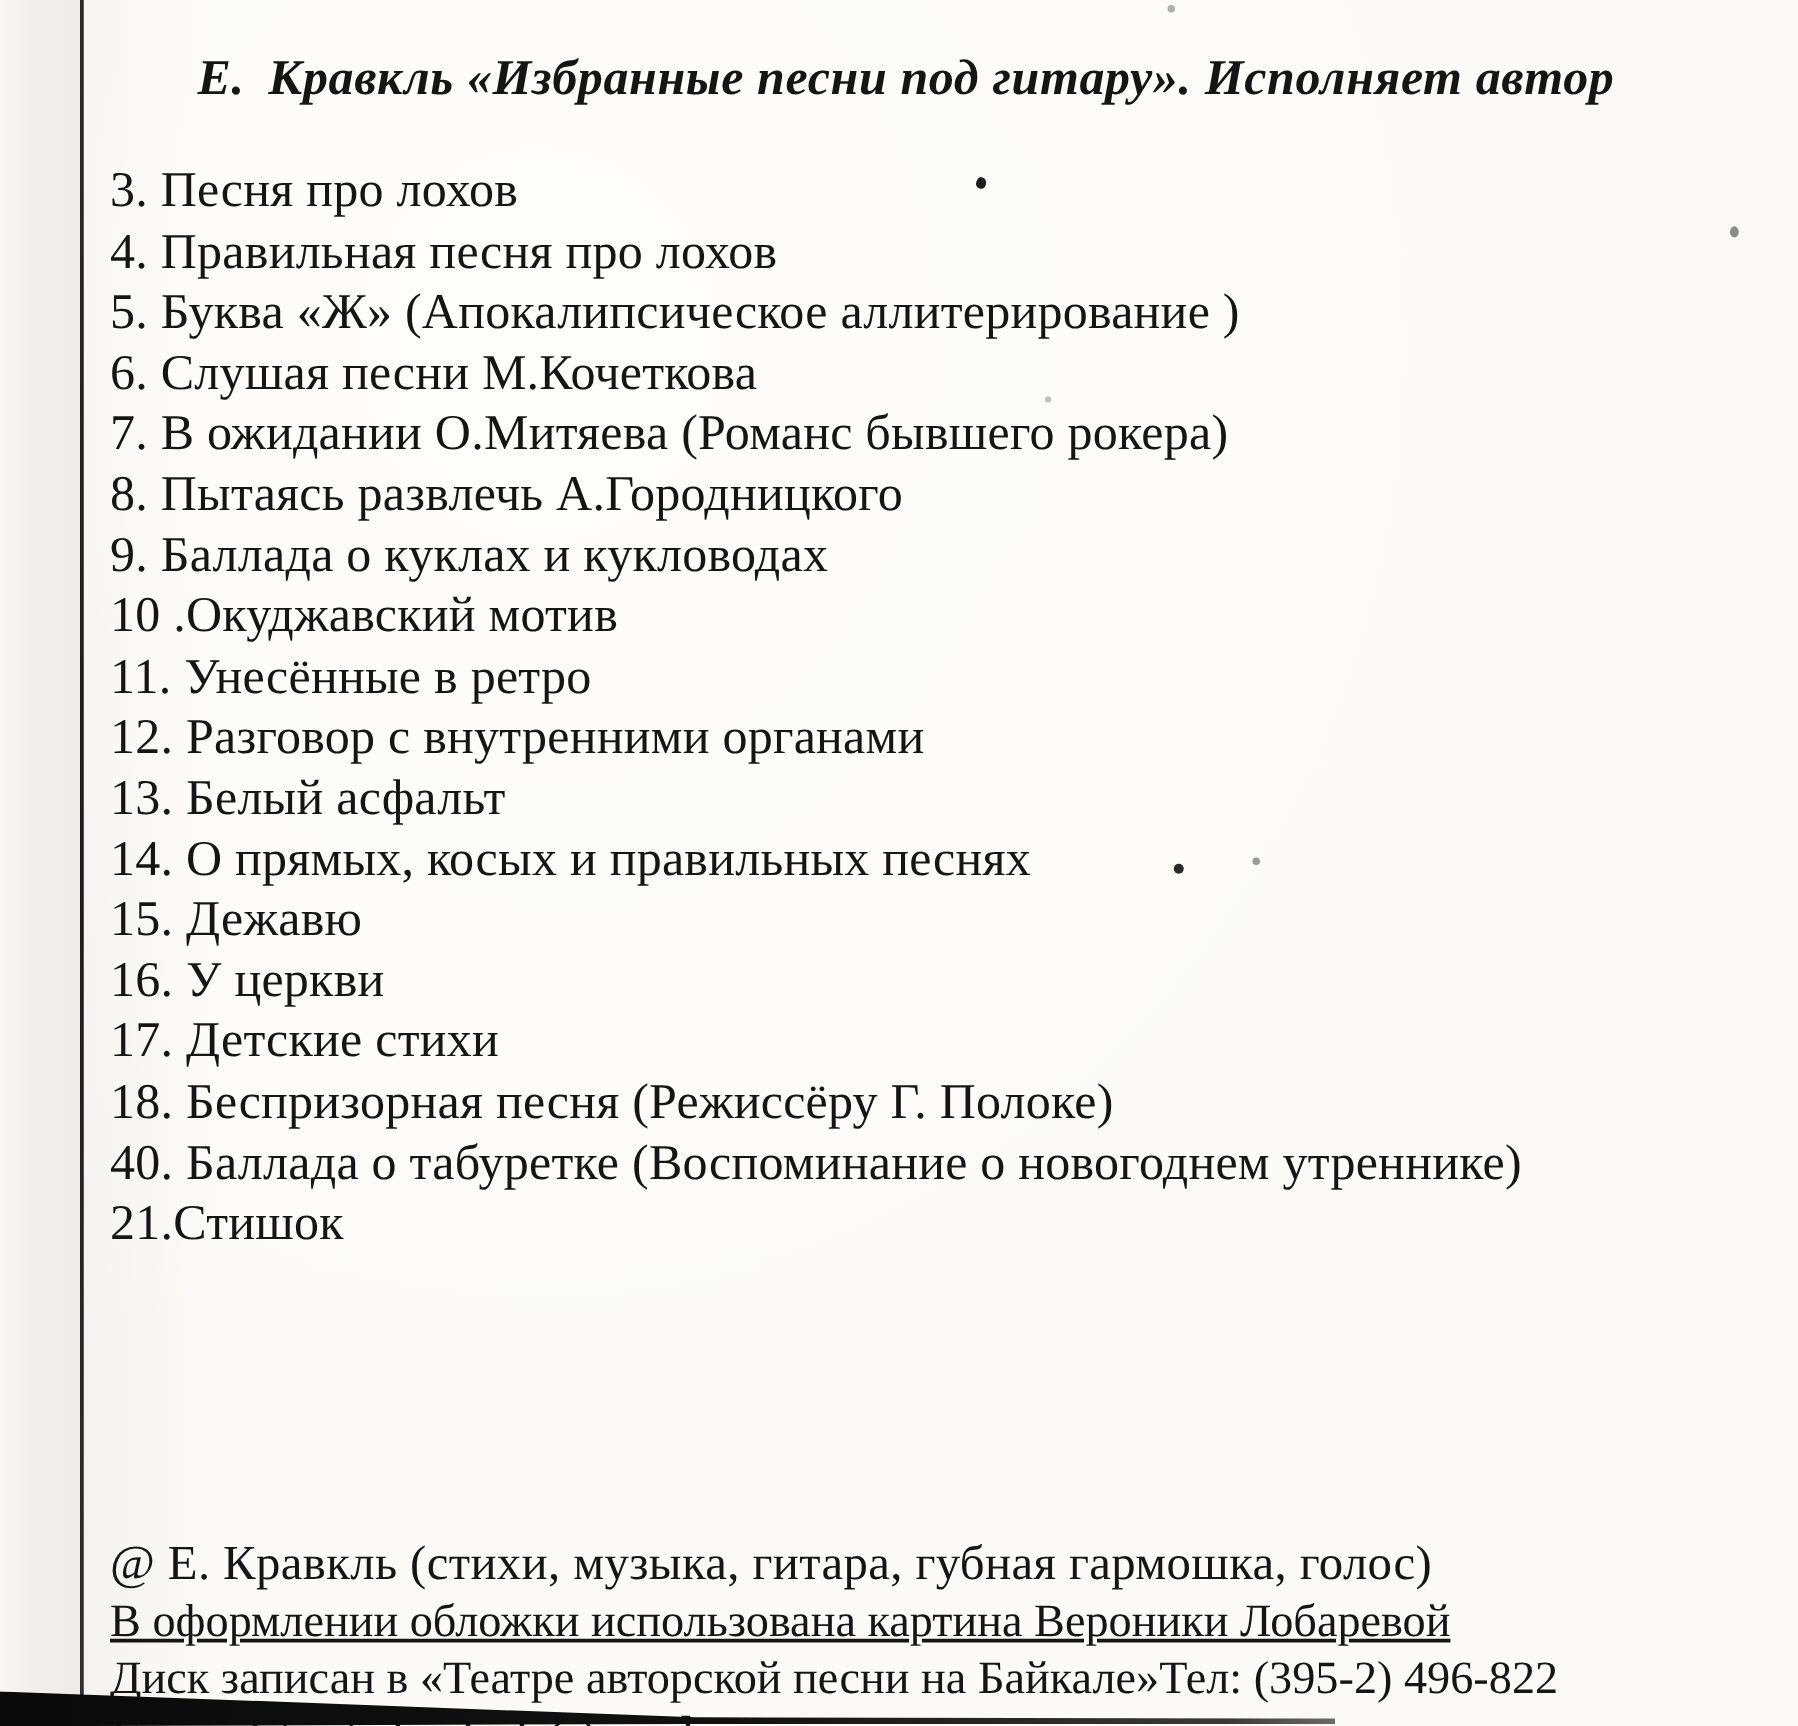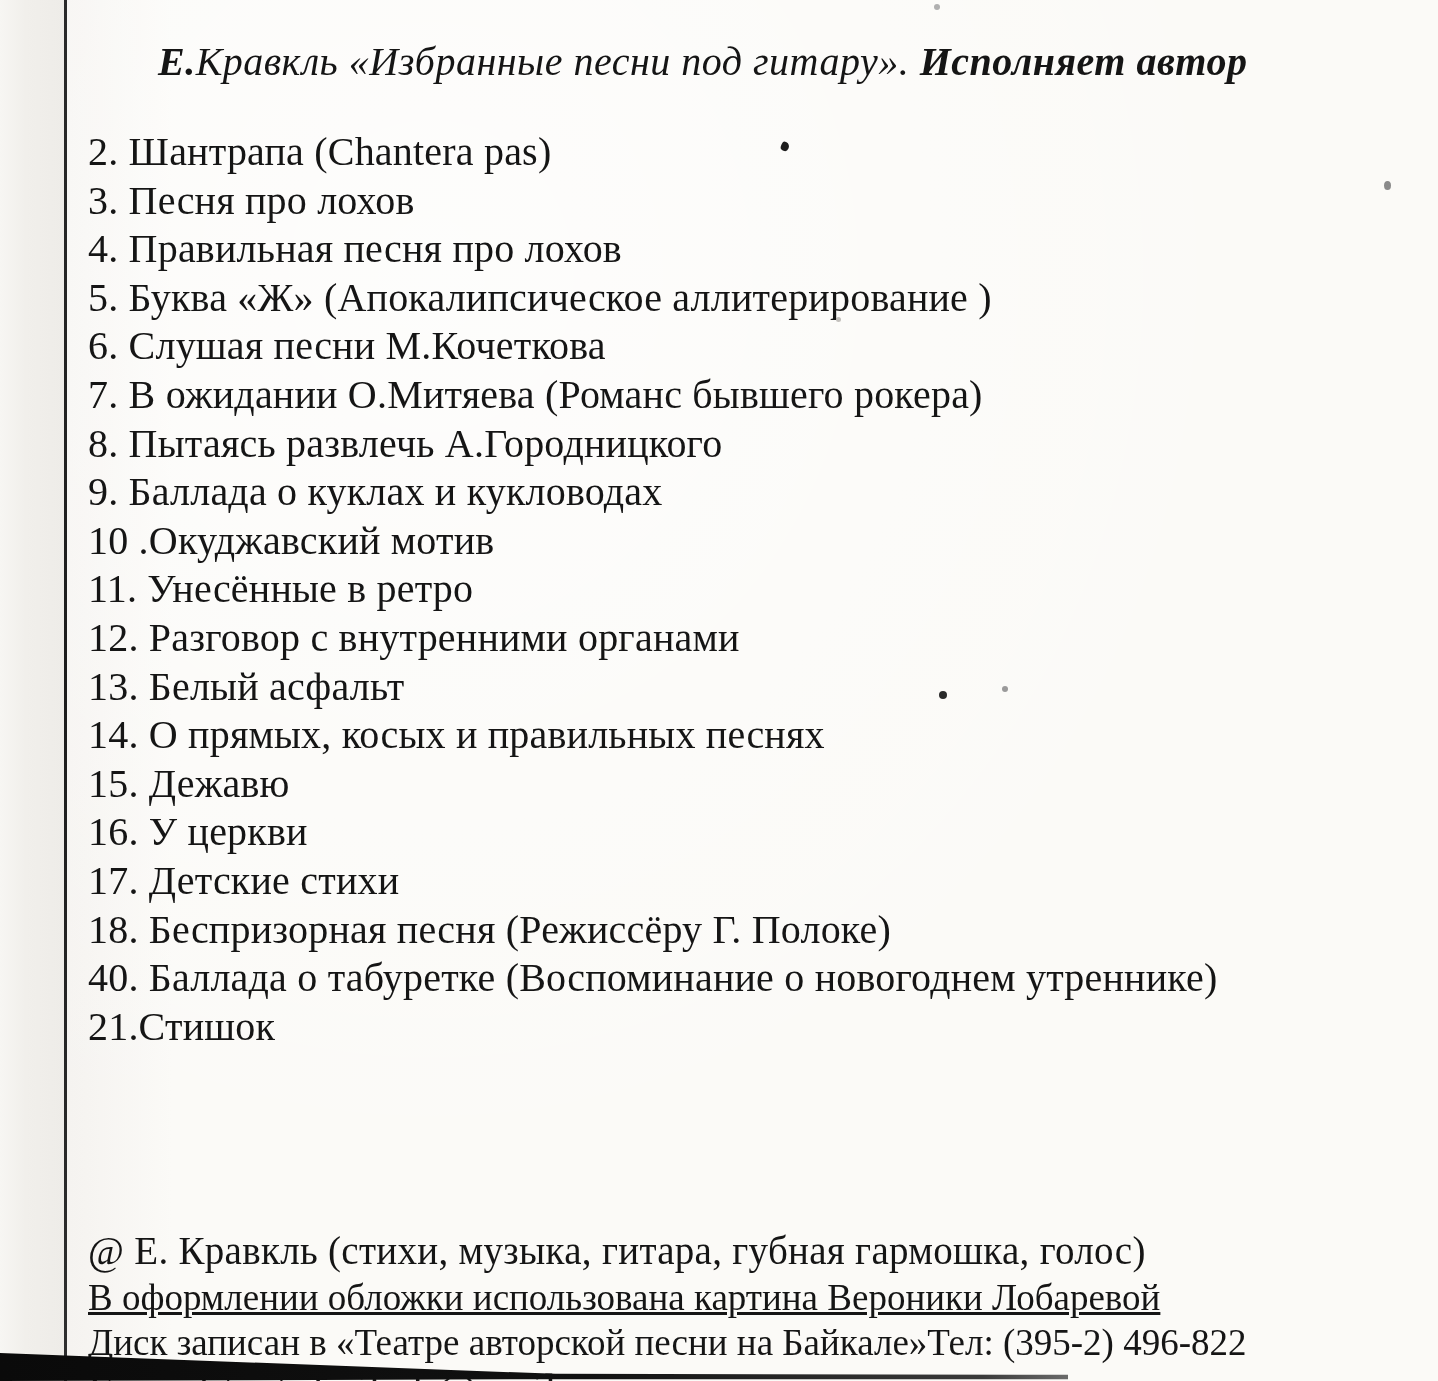--- a/index.html
+++ b/index.html
@@ -49,21 +49,22 @@
     font-weight: normal;
     white-space: nowrap;
     letter-spacing: 0.5px;
   }
   .title .seg-bold-italic {
     font-style: italic;
     font-weight: bold;
   }
   .title .seg-italic {
     font-style: italic;
-    font-weight: 400;
+    font-weight: 700;
+    margin-left: 19px;
   }
   .tracks {
     position: absolute;
     left: 88px;
     top: 128px;
     margin: 0;
     padding: 0;
     list-style: none;
     font-size: 40px;
     line-height: 48.6px;
@@ -124,21 +125,20 @@
 <div class="page">
 
   <div class="left-strip"></div>
   <div class="scan-line"></div>
 
   <div class="content">
 
     <h1 class="title"><span class="seg-bold-italic">Е.</span><span class="seg-italic">Кравкль «Избранные песни под гитару». </span><span class="seg-bold-italic">Исполняет автор</span></h1>
 
     <ol class="tracks">
-      <li>2. Шантрапа  (Chantera pas)</li>
       <li>3. Песня про лохов</li>
       <li>4. Правильная песня про лохов</li>
       <li>5. Буква «Ж» (Апокалипсическое аллитерирование )</li>
       <li>6. Слушая песни М.Кочеткова</li>
       <li>7. В ожидании О.Митяева (Романс бывшего рокера)</li>
       <li>8. Пытаясь развлечь А.Городницкого</li>
       <li>9. Баллада о куклах и кукловодах</li>
       <li>10 .Окуджавский мотив</li>
       <li>11. Унесённые в ретро</li>
       <li>12. Разговор с внутренними органами</li>

